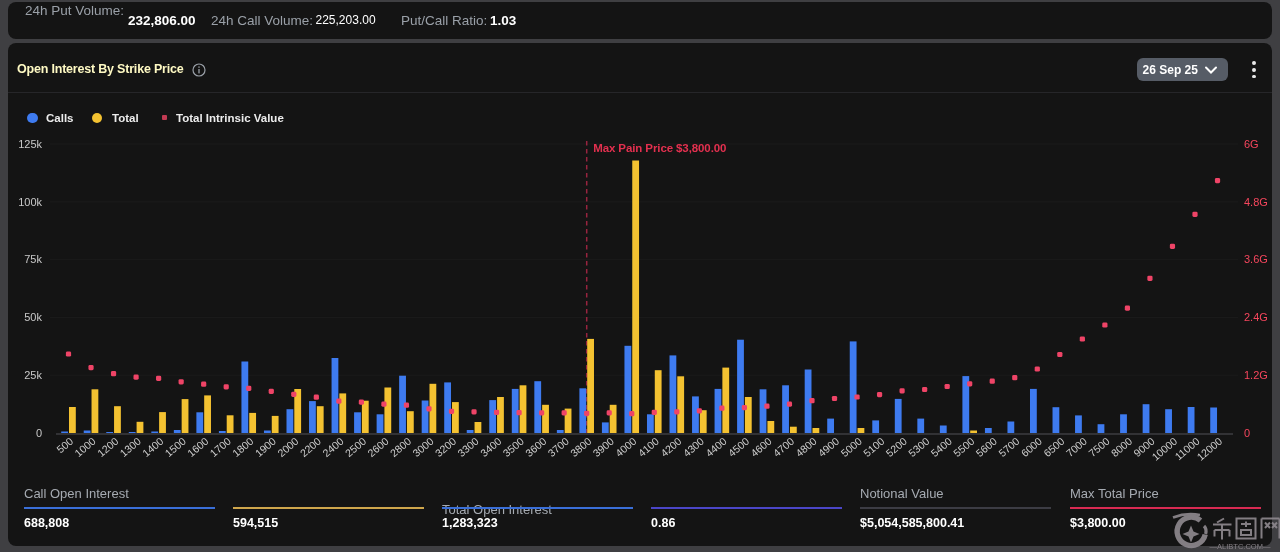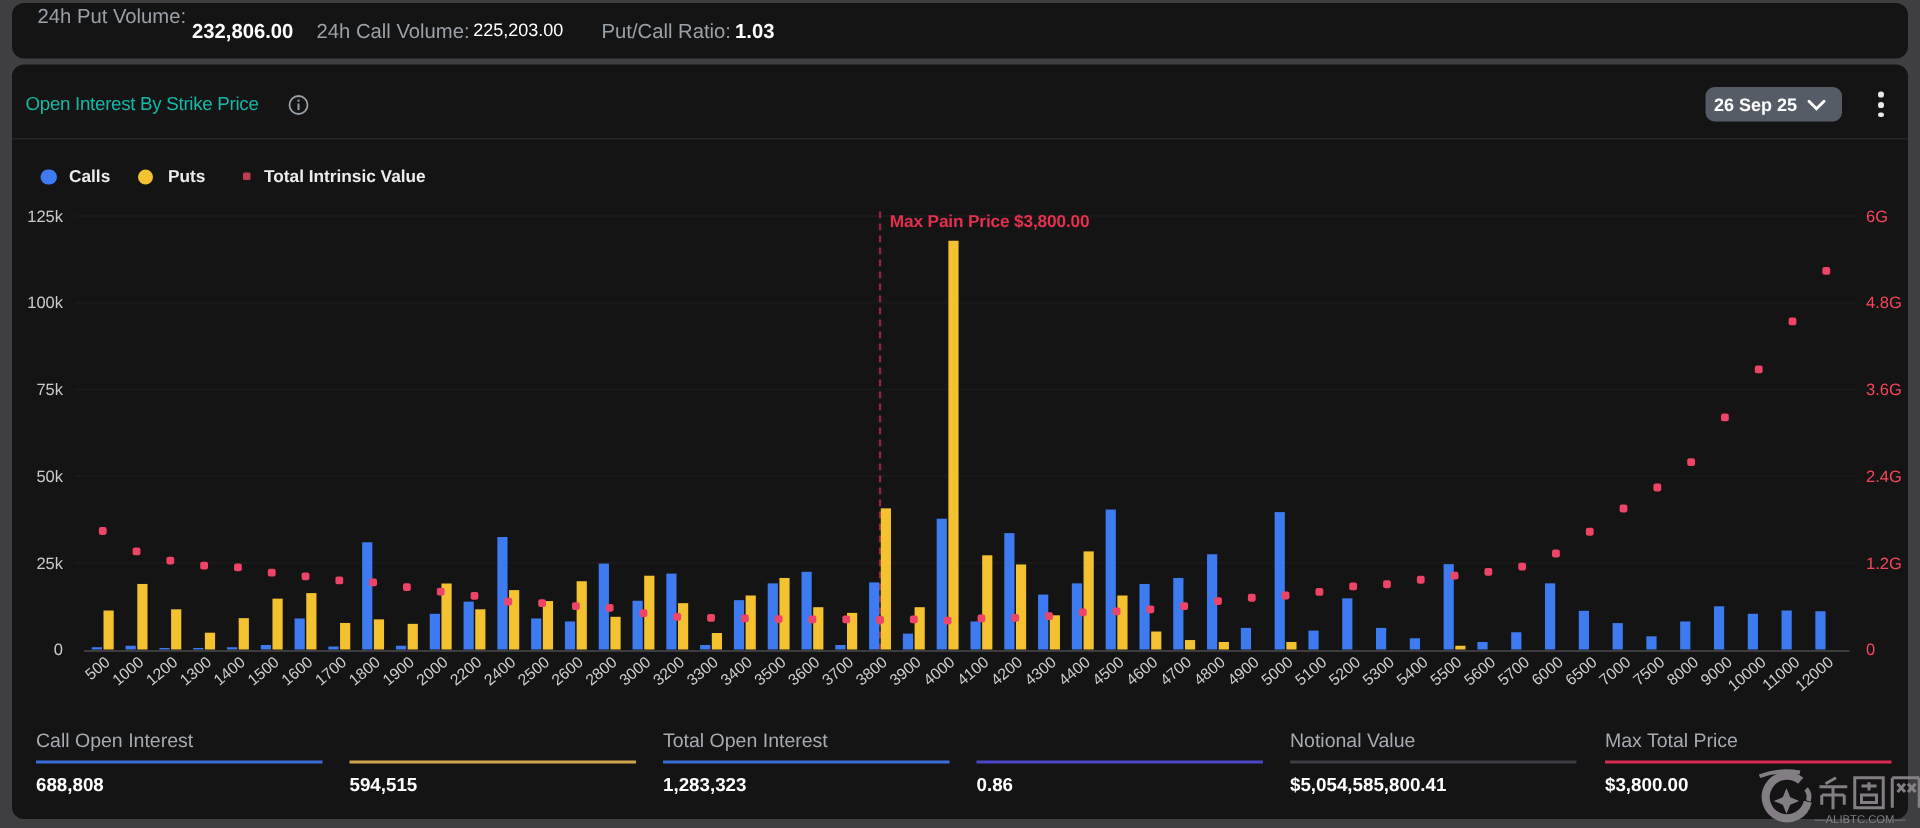--- a/index.html
+++ b/index.html
@@ -10,40 +10,40 @@
   <div class="abs" style="left:8px;top:2px;width:1264px;height:36.5px;background:#141414;border-radius:8px"></div>
   <div class="abs" style="left:8px;top:43px;width:1264px;height:503px;background:#141414;border-radius:8px"></div>
 
   <div class="abs" style="left:25px;top:3px;font-size:13.5px;color:#9aa0a8">24h Put Volume:</div>
   <div class="abs" style="left:128px;top:13px;font-size:13.5px;color:#fff;font-weight:bold">232,806.00</div>
   <div class="abs" style="left:211px;top:13px;font-size:13.5px;color:#9aa0a8">24h Call Volume:</div>
   <div class="abs" style="left:315.5px;top:13px;font-size:12px;color:#fff;font-weight:normal">225,203.00</div>
   <div class="abs" style="left:401px;top:13px;font-size:13.5px;color:#9aa0a8">Put/Call Ratio:</div>
   <div class="abs" style="left:490px;top:13px;font-size:13.5px;color:#fff;font-weight:bold">1.03</div>
 
-  <div class="abs" style="left:17px;top:62.3px;font-size:12.5px;font-weight:normal;letter-spacing:-0.2px;color:#14b8a6">Open Interest By Strike Price</div>
+  <div class="abs" style="left:17px;top:62.3px;font-size:12.5px;font-weight:bold;letter-spacing:-0.2px;color:#fef9c3">Open Interest By Strike Price</div>
   <svg class="abs" style="left:192px;top:62.5px" width="14" height="14" viewBox="0 0 14 14">
       <circle cx="7" cy="7" r="6" fill="none" stroke="#9aa0a8" stroke-width="1.2"></circle>
       <rect x="6.35" y="6" width="1.3" height="4.4" fill="#9aa0a8"></rect>
       <rect x="6.35" y="3.4" width="1.3" height="1.4" fill="#9aa0a8"></rect>
     </svg>
   <div class="abs" style="left:1136.5px;top:57.5px;width:91px;height:23px;background:#565c66;border-radius:6px"></div>
   <div class="abs" style="left:1142.6px;top:62.5px;font-size:12px;font-weight:bold;color:#fff">26 Sep 25</div>
   <svg class="abs" style="left:1204px;top:65.5px" width="14" height="8" viewBox="0 0 14 8">
       <path d="M2 1.5 L7 6.5 L12 1.5" stroke="#fff" stroke-width="2" fill="none" stroke-linecap="round"></path>
     </svg>
   <div class="abs" style="left:1252px;top:61px;width:3.8px;height:3.8px;border-radius:50%;background:#e8e8e8"></div>
   <div class="abs" style="left:1252px;top:67.8px;width:3.8px;height:3.8px;border-radius:50%;background:#e8e8e8"></div>
   <div class="abs" style="left:1252px;top:74.6px;width:3.8px;height:3.8px;border-radius:50%;background:#e8e8e8"></div>
   <div class="abs" style="left:8px;top:91.5px;width:1264px;height:1px;background:#262629"></div>
 
   <div class="abs" style="left:27px;top:112.5px;width:10.5px;height:10.5px;border-radius:50%;background:#3E7BF0"></div>
   <div class="abs" style="left:46px;top:111.5px;font-size:11.5px;font-weight:bold;color:#ececec">Calls</div>
   <div class="abs" style="left:91.5px;top:112.5px;width:10.5px;height:10.5px;border-radius:50%;background:#F4C231"></div>
-  <div class="abs" style="left:112px;top:111.5px;font-size:11.5px;font-weight:bold;color:#ececec">Puts</div>
+  <div class="abs" style="left:112px;top:111.5px;font-size:11.5px;font-weight:bold;color:#ececec">Total</div>
   <div class="abs" style="left:161.5px;top:115.2px;width:5px;height:5px;border-radius:1px;background:#c23a52"></div>
   <div class="abs" style="left:176px;top:111.5px;font-size:11.5px;font-weight:bold;color:#ececec">Total Intrinsic Value</div>
 
   <svg width="1280" height="552" viewBox="0 0 1280 552" style="position:absolute;left:0;top:0" xmlns="http://www.w3.org/2000/svg" font-family="Liberation Sans, sans-serif">
       <line x1="50" y1="375.2" x2="1238" y2="375.2" stroke="#1b1b1b" stroke-width="1"></line>
       <line x1="50" y1="317.4" x2="1238" y2="317.4" stroke="#1b1b1b" stroke-width="1"></line>
       <line x1="50" y1="259.6" x2="1238" y2="259.6" stroke="#1b1b1b" stroke-width="1"></line>
       <line x1="50" y1="201.8" x2="1238" y2="201.8" stroke="#1b1b1b" stroke-width="1"></line>
       <line x1="50" y1="144.0" x2="1238" y2="144.0" stroke="#1b1b1b" stroke-width="1"></line>
       <line x1="56" y1="434.0" x2="1233" y2="434.0" stroke="#3d3d40" stroke-width="1.4"></line>
@@ -252,21 +252,21 @@
       <text x="0" y="0" font-size="10.5" fill="#cdcdcd" text-anchor="end" transform="translate(1155.4,442.5) rotate(-40)">9000</text>
       <text x="0" y="0" font-size="10.5" fill="#cdcdcd" text-anchor="end" transform="translate(1178.0,442.5) rotate(-40)">10000</text>
       <text x="0" y="0" font-size="10.5" fill="#cdcdcd" text-anchor="end" transform="translate(1200.5,442.5) rotate(-40)">11000</text>
       <text x="0" y="0" font-size="10.5" fill="#cdcdcd" text-anchor="end" transform="translate(1223.0,442.5) rotate(-40)">12000</text>
     </svg>
   <div style="position:absolute;left:24px;top:486px;width:190px;color:#a6abb2;font-size:13px">Call Open Interest</div>
     <div style="position:absolute;left:24px;top:506.5px;width:190.5px;height:2.5px;background:#3a6fd8"></div>
     <div style="position:absolute;left:24px;top:515.5px;width:190px;color:#fff;font-size:12.5px;font-weight:bold">688,808</div>
     <div style="position:absolute;left:233px;top:506.5px;width:190.5px;height:2.5px;background:#cfa64c"></div>
     <div style="position:absolute;left:233px;top:515.5px;width:190px;color:#fff;font-size:12.5px;font-weight:bold">594,515</div>
-    <div style="position:absolute;left:442px;top:486px;width:190px;color:#a6abb2;font-size:13px">Total Open Interest</div>
+    <div style="position:absolute;left:442px;top:502px;width:190px;color:#a6abb2;font-size:13px">Total Open Interest</div>
     <div style="position:absolute;left:442px;top:506.5px;width:190.5px;height:2.5px;background:#3a6fd8"></div>
     <div style="position:absolute;left:442px;top:515.5px;width:190px;color:#fff;font-size:12.5px;font-weight:bold">1,283,323</div>
     <div style="position:absolute;left:651px;top:506.5px;width:190.5px;height:2.5px;background:#4b46c8"></div>
     <div style="position:absolute;left:651px;top:515.5px;width:190px;color:#fff;font-size:12.5px;font-weight:bold">0.86</div>
     <div style="position:absolute;left:860px;top:486px;width:190px;color:#a6abb2;font-size:13px">Notional Value</div>
     <div style="position:absolute;left:860px;top:506.5px;width:190.5px;height:2.5px;background:#3c3c44"></div>
     <div style="position:absolute;left:860px;top:515.5px;width:190px;color:#fff;font-size:12.5px;font-weight:bold">$5,054,585,800.41</div>
     <div style="position:absolute;left:1070px;top:486px;width:190px;color:#a6abb2;font-size:13px">Max Total Price</div>
     <div style="position:absolute;left:1070px;top:506.5px;width:190.5px;height:2.5px;background:#d82a52"></div>
     <div style="position:absolute;left:1070px;top:515.5px;width:190px;color:#fff;font-size:12.5px;font-weight:bold">$3,800.00</div>

